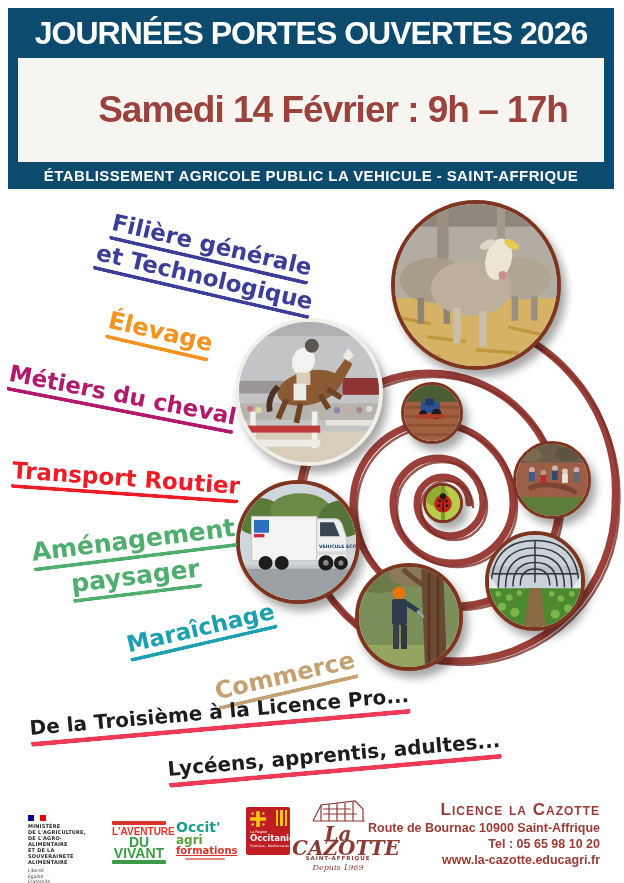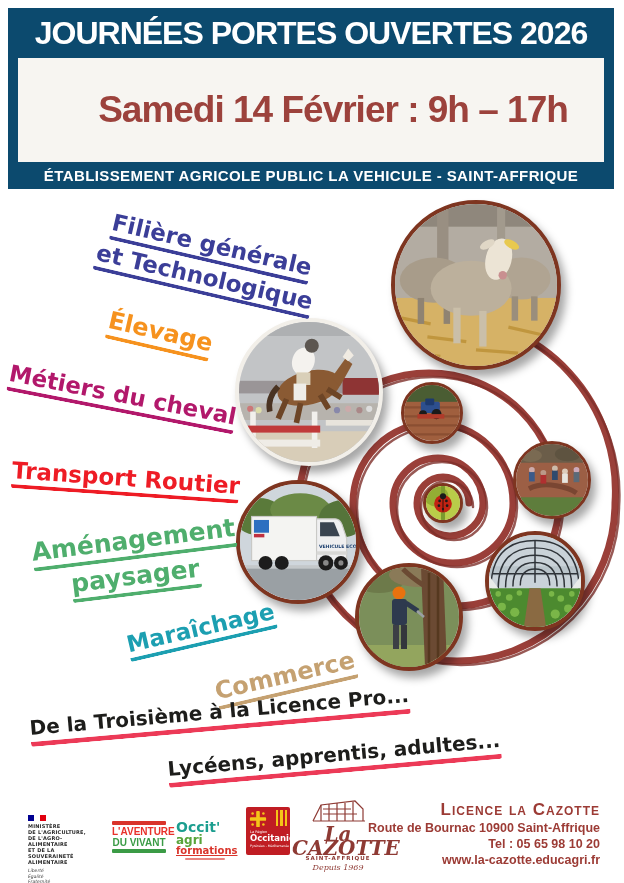--- a/index.html
+++ b/index.html
@@ -62,21 +62,21 @@
   .min-logo{left:28px;top:20px;width:70px;color:#2b2b2b;}
   .min-flag{display:flex;width:18px;height:6px;margin-bottom:2px;}
   .min-flag i{flex:1;}
   .min-lines div{font-size:5px;font-weight:bold;line-height:6px;letter-spacing:.2px;}
   .min-motto{margin-top:3px;}
   .min-motto div{font-size:4.5px;font-style:italic;line-height:5.5px;color:#444;}
   .av-logo{left:112px;top:26px;width:54px;text-align:center;font-family:"Liberation Sans",sans-serif;}
   .av-bar{height:4px;background:#D9342B;border-radius:1px;}
   .av-bar.green{background:#3B9B46;}
   .av-l1{font-size:10px;font-weight:bold;color:#E8312A;line-height:11px;margin-top:1px;}
-  .av-l2{font-size:10px;font-weight:bold;color:#3B9B46;line-height:11px;margin-bottom:1px;}
+  .av-l2{font-size:14px;font-weight:bold;color:#3B9B46;line-height:11px;margin-bottom:1px;}
   .oa-logo{left:176px;top:18px;width:58px;text-align:left;margin-top:8px;}
   .oa-1{font-size:14px;font-weight:bold;color:#1C9E8F;line-height:13px;}
   .oa-2{font-size:12px;font-weight:bold;color:#58A43A;line-height:12px;}
   .oa-3{font-size:10px;font-weight:bold;color:#D9342B;line-height:10px;text-decoration:underline;}
   .oa-tag{height:2px;width:70%;margin:2px auto 0;background:#D9342B;opacity:.6;border-radius:1px;}
   .oc-logo{left:246px;top:12px;width:44px;height:48px;background:#C01D23;border-radius:2px;
            color:#fff;overflow:hidden;}
   .oc-top{display:flex;justify-content:space-between;padding:3px 3px 0 3px;}
   .oc-bars{display:flex;gap:2px;}
   .oc-bars i{width:2.5px;height:16px;background:#F5C518;display:block;}

